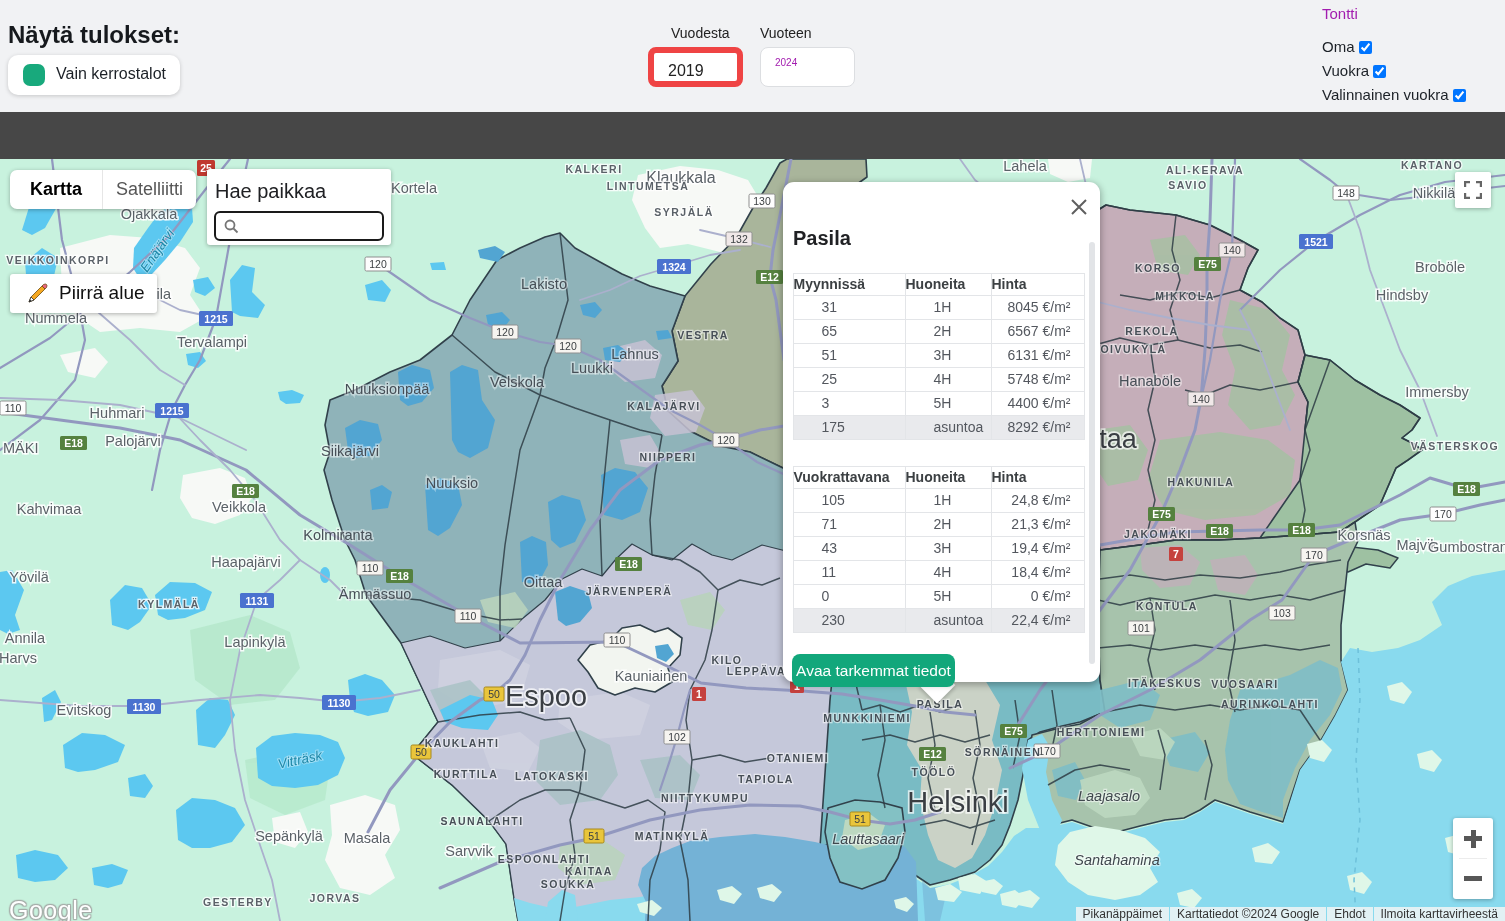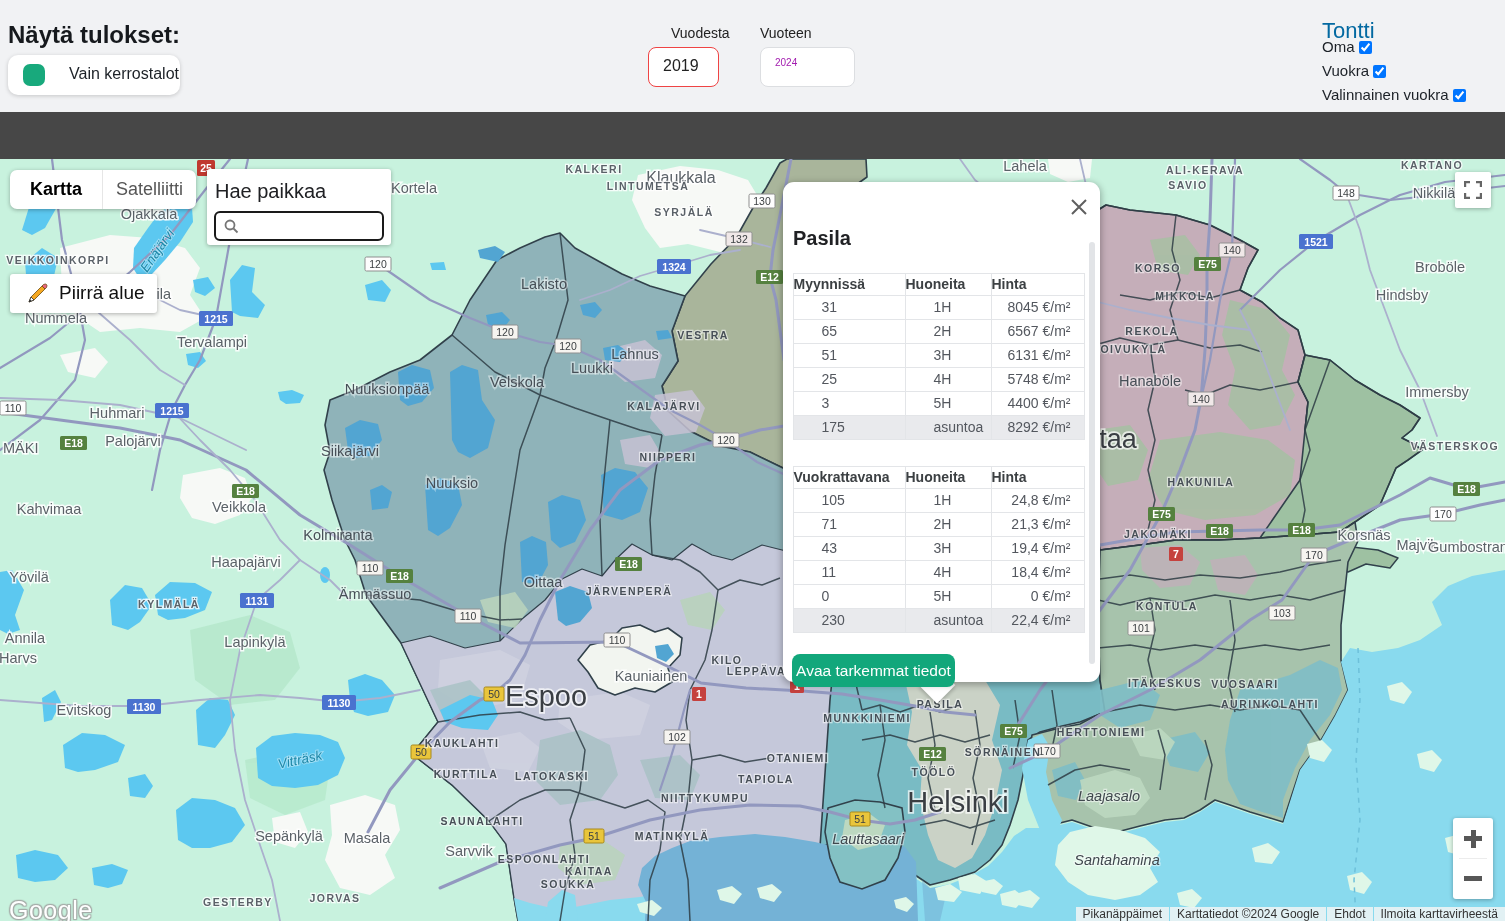--- a/index.html
+++ b/index.html
@@ -11,31 +11,31 @@
   .abs { position:absolute; }
 </style>
 </head>
 <body>
 <div id="page">
 
   <div id="header">
     <div class="abs" style="left:8px; top:21px; font-size:24px; font-weight:bold; color:#16191d;">Näytä tulokset:</div>
     <div class="abs" style="left:8px; top:55px; width:172px; height:40px; background:#fff; border-radius:10px; box-shadow:0 1px 4px rgba(0,0,0,0.18);">
       <div class="abs" style="left:15px; top:9px; width:22px; height:22px; background:#18a97c; border-radius:7px;"></div>
-      <div class="abs" style="left:61px; top:10px; font-size:16px; color:#1c2127;">Vain kerrostalot</div>
+      <div class="abs" style="left:48px; top:10px; font-size:16px; color:#1c2127;">Vain kerrostalot</div>
     </div>
     <div class="abs" style="left:648px; top:25px; font-size:14px; color:#222;margin-left:23px;">Vuodesta</div>
-    <div class="abs" style="left:648px; top:47px; width:71px; height:40px; background:#fff; border:1px solid #ef4444; border-radius:8px;">
+    <div class="abs" style="left:648px; top:47px; width:95px; height:40px; background:#fff; border:6px solid #ef4444; border-radius:8px;">
       <div class="abs" style="left:14px; top:9px; font-size:16px; color:#222;">2019</div>
     </div>
     <div class="abs" style="left:760px; top:25px; font-size:14px; color:#222;">Vuoteen</div>
     <div class="abs" style="left:760px; top:47px; width:95px; height:40px; background:#fff; border:1px solid #dcdee1; border-radius:8px;">
       <div class="abs" style="left:14px; top:9px; font-size:10px; color:#a21caf;">2024</div>
     </div>
-    <div class="abs" style="left:1322px; top:18px; font-size:22px; color:#0369a1;">Tontti</div>
+    <div class="abs" style="left:1322px; top:5px; font-size:15px; color:#a21caf;">Tontti</div>
     <div class="abs" style="left:1322px; top:38px; font-size:15px; color:#1c2127;">Oma <input type="checkbox" checked="" style="width: 13px; height: 13px; vertical-align: -2px;"></div>
     <div class="abs" style="left:1322px; top:62px; font-size:15px; color:#1c2127;">Vuokra <input type="checkbox" checked="" style="width: 13px; height: 13px; vertical-align: -2px;"></div>
     <div class="abs" style="left:1322px; top:86px; font-size:15px; color:#1c2127;">Valinnainen vuokra <input type="checkbox" checked="" style="width: 13px; height: 13px; vertical-align: -2px;"></div>
   </div>
   <div id="darkbar"></div>
 
   <div id="mapwrap">
     <svg width="1505" height="762" viewBox="0 159 1505 762">
 
       <rect x="0" y="159" width="1505" height="762" fill="#c8f2de"></rect>

